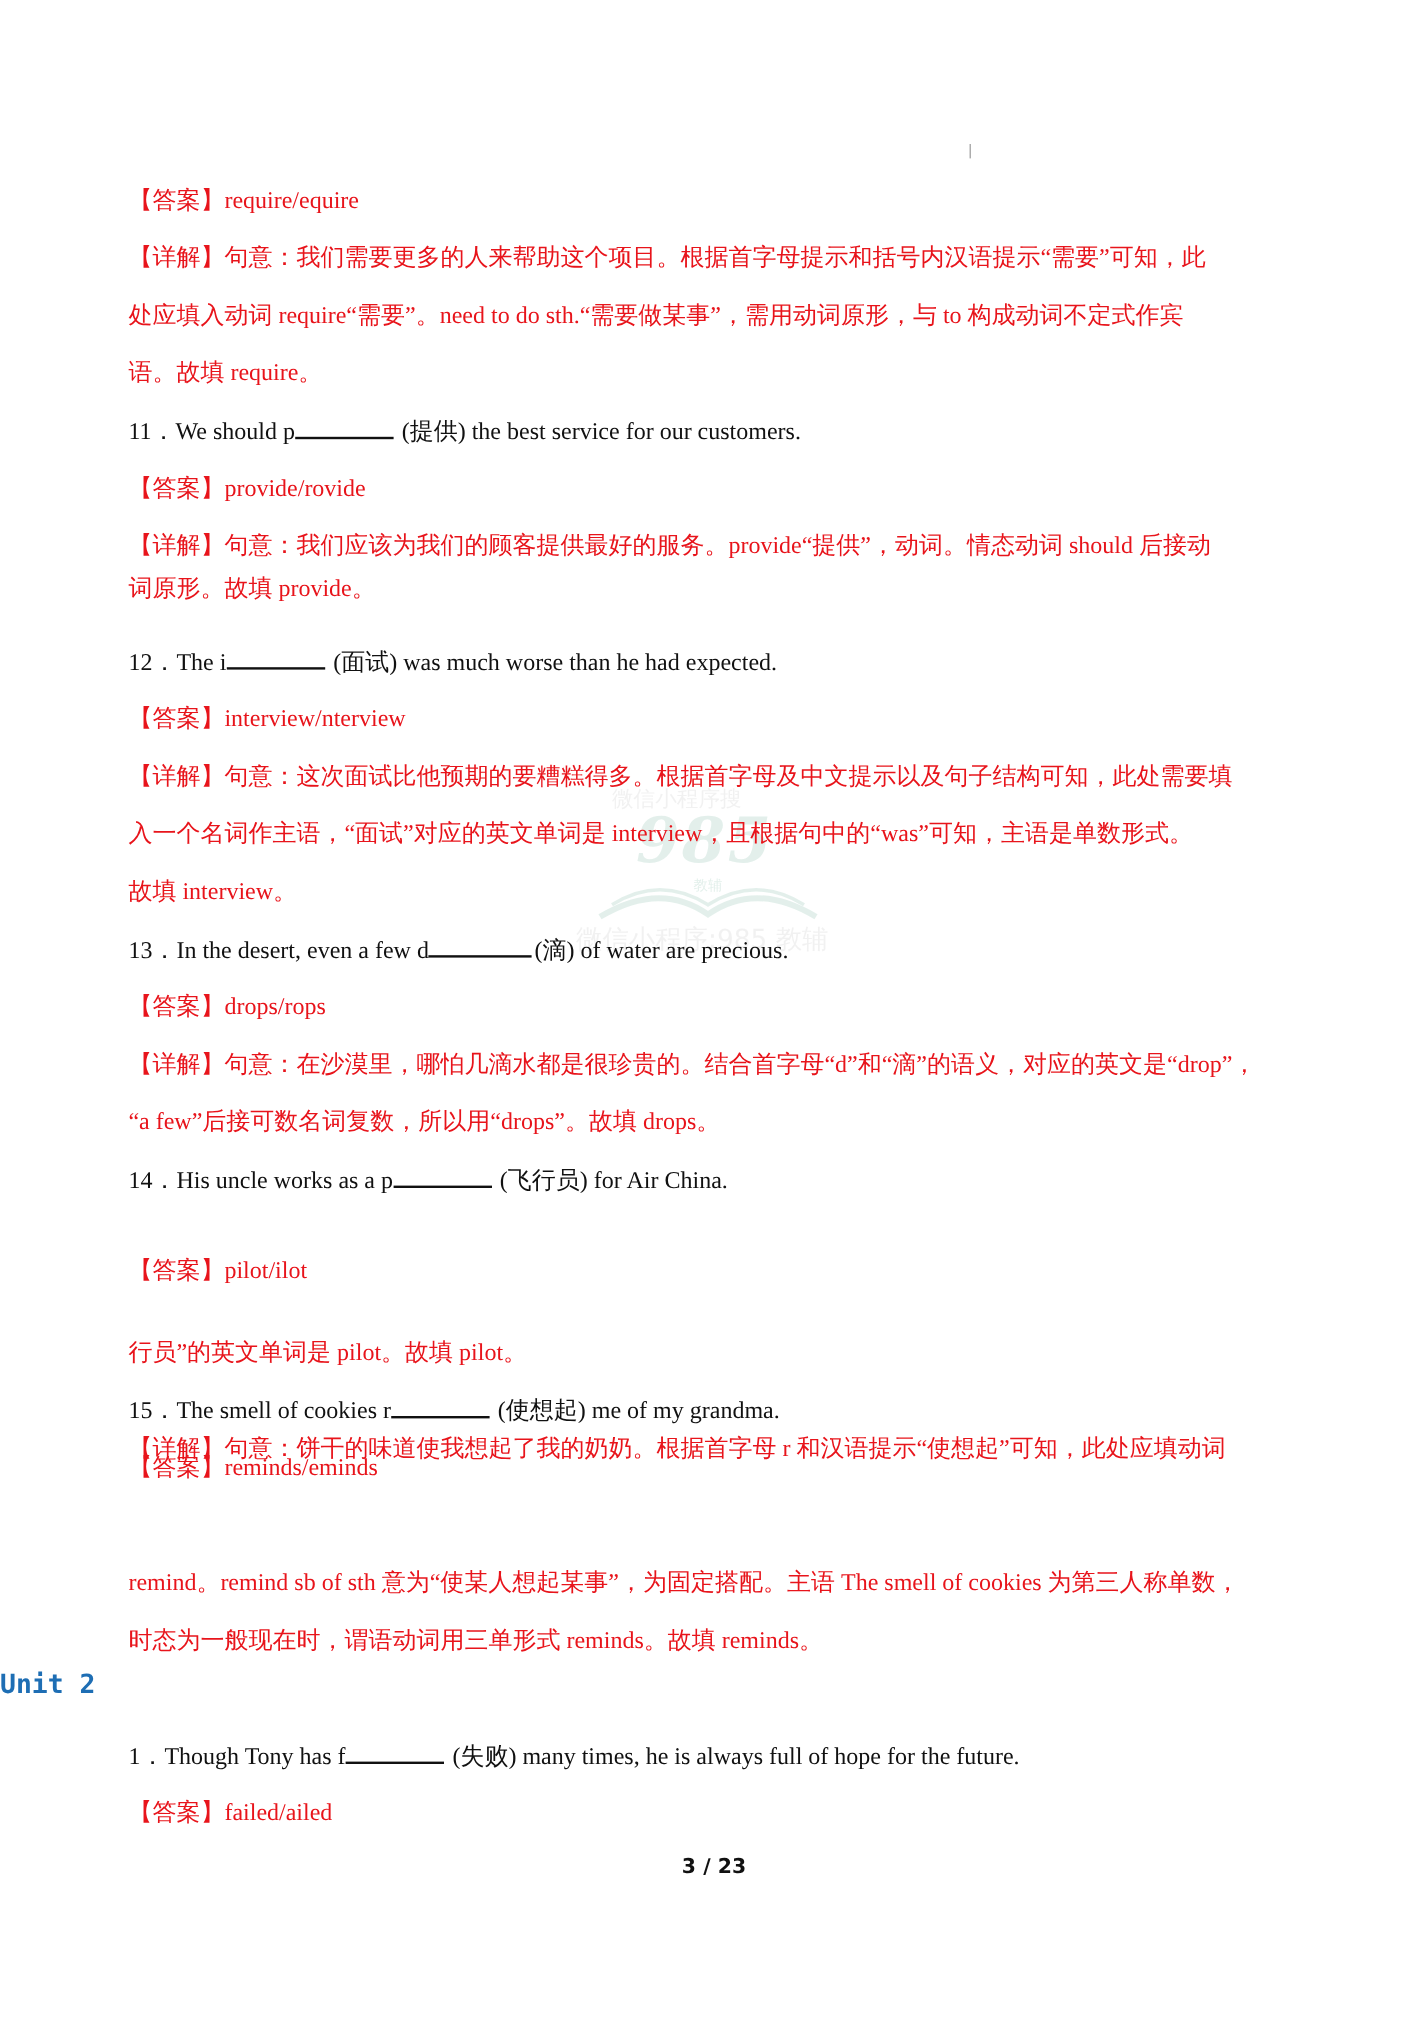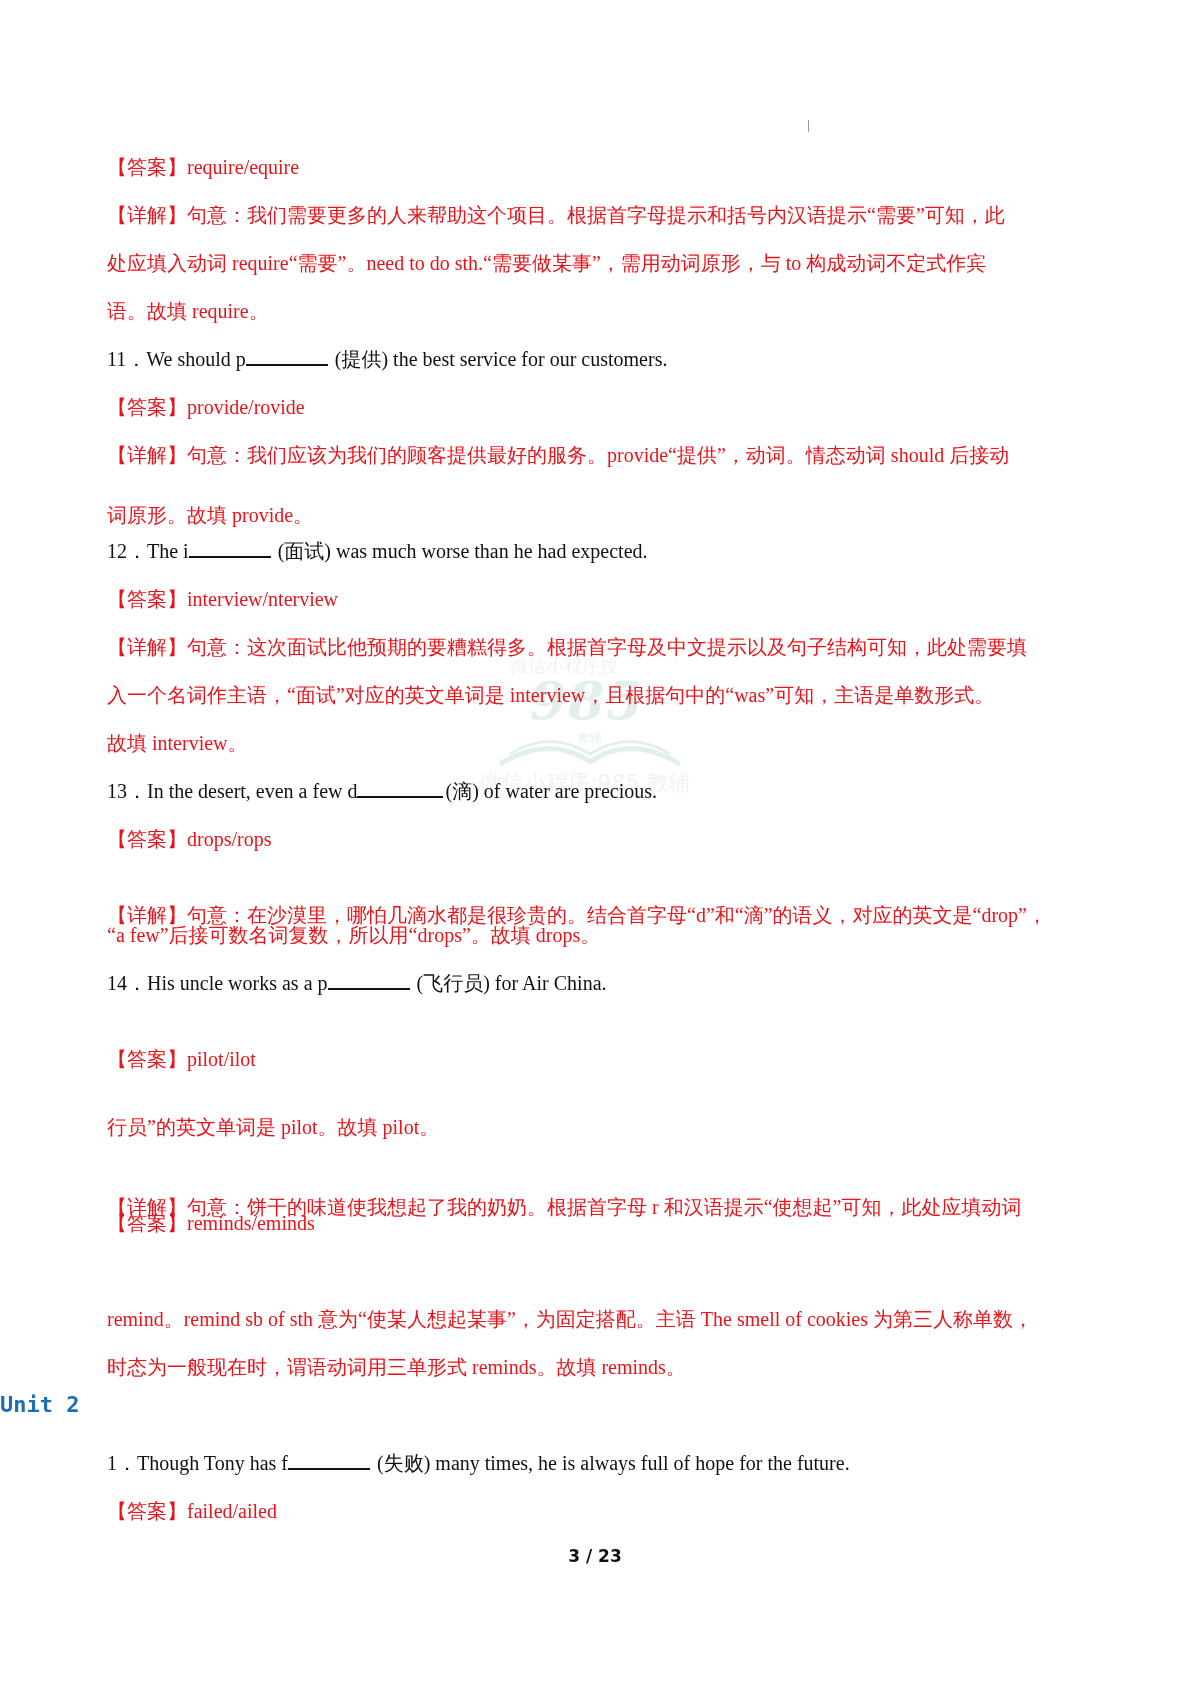--- a/index.html
+++ b/index.html
@@ -148,21 +148,21 @@
 
   <div class="line black" style="top:346px;">
     <span>11．</span><span>We should p</span><span class="blank" style="width:82px;"></span><span> (提供) the best service for our customers.</span>
   </div>
   <div class="line red" style="top:394px;">
     <span>【答案】</span><span>provide/rovide</span>
   </div>
   <div class="line red" style="top:442px;">
     <span>【详解】</span><span>句意：我们应该为我们的顾客提供最好的服务。provide“提供”，动词。情态动词 should 后接动</span>
   </div>
-  <div class="line red" style="top:502px;">
+  <div class="line red" style="top:478px;">
     <span>词原形。故填 provide。</span>
   </div>
 
   <div class="line black" style="top:538px;">
     <span>12．</span><span>The i</span><span class="blank" style="width:82px;"></span><span> (面试) was much worse than he had expected.</span>
   </div>
   <div class="line red" style="top:586px;">
     <span>【答案】</span><span>interview/nterview</span>
   </div>
   <div class="line red" style="top:634px;">
@@ -174,37 +174,40 @@
   <div class="line red" style="top:730px;">
     <span>故填 interview。</span>
   </div>
 
   <div class="line black" style="top:778px;">
     <span>13．</span><span>In the desert, even a few d</span><span class="blank" style="width:86px;"></span><span>(滴) of water are precious.</span>
   </div>
   <div class="line red" style="top:826px;">
     <span>【答案】</span><span>drops/rops</span>
   </div>
-  <div class="line red" style="top:874px;margin-top:28px;">
+  <div class="line red" style="top:874px;">
     <span>【详解】</span><span>句意：在沙漠里，哪怕几滴水都是很珍贵的。结合首字母“d”和“滴”的语义，对应的英文是“drop”，</span>
   </div>
   <div class="line red" style="top:922px;">
     <span>“a few”后接可数名词复数，所以用“drops”。故填 drops。</span>
   </div>
 
   <div class="line black" style="top:970px;">
     <span>14．</span><span>His uncle works as a p</span><span class="blank" style="width:82px;"></span><span> (飞行员) for Air China.</span>
   </div>
   <div class="line red" style="top:1018px;margin-top:28px;">
     <span>【答案】</span><span>pilot/ilot</span>
   </div>
   <div class="line red" style="top:1114px;">
     <span>行员”的英文单词是 pilot。故填 pilot。</span>
   </div>
 
+  <div class="line black" style="top:1162px;">
+    <span>15．</span><span>The smell of cookies r</span><span class="blank" style="width:82px;"></span><span> (使想起) me of my grandma.</span>
+  </div>
   <div class="line red" style="top:1210px;">
     <span>【答案】</span><span>reminds/eminds</span>
   </div>
   <div class="line red" style="top:1194px;">
     <span>【详解】</span><span>句意：饼干的味道使我想起了我的奶奶。根据首字母 r 和汉语提示“使想起”可知，此处应填动词</span>
   </div>
   <div class="line red" style="top:1306px;">
     <span>remind。remind sb of sth 意为“使某人想起某事”，为固定搭配。主语 The smell of cookies 为第三人称单数，</span>
   </div>
   <div class="line red" style="top:1354px;">

